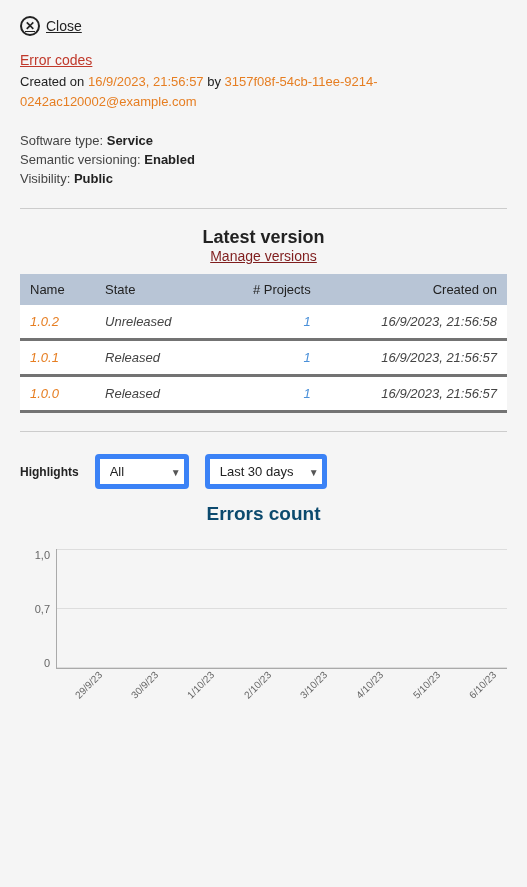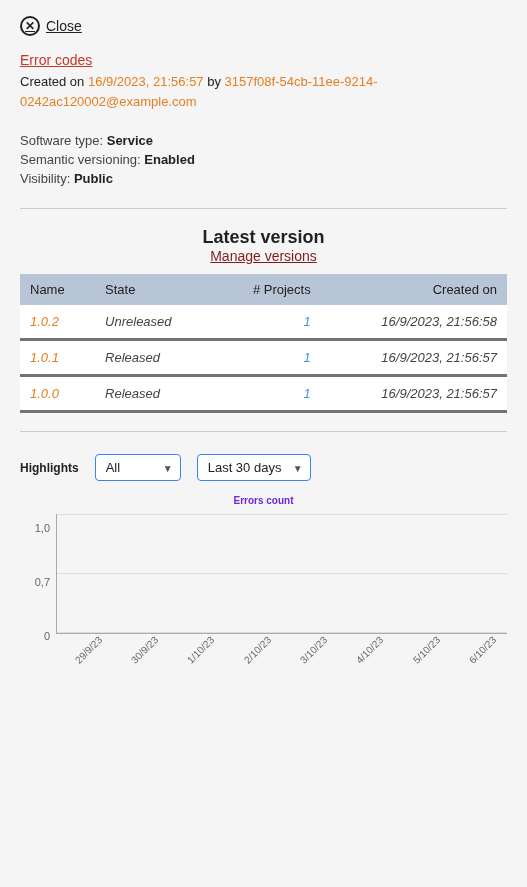--- a/index.html
+++ b/index.html
@@ -177,64 +177,64 @@
       font-weight: bold;
       color: #222;
     }
     .select-wrapper {
       position: relative;
       display: inline-block;
     }
     .select-wrapper select {
       appearance: none;
       -webkit-appearance: none;
-      border: 1px solid #3b82f6;
+      border: 5px solid #3b82f6;
       border-radius: 4px;
       padding: 5px 28px 5px 10px;
       font-size: 13px;
       background: #fff;
       cursor: pointer;
       color: #222;
     }
     .select-wrapper::after {
       content: '▼';
       position: absolute;
       right: 8px;
       top: 50%;
       transform: translateY(-50%);
       font-size: 10px;
       pointer-events: none;
       color: #555;
     }
     .errors-count-title {
-      font-size: 10px;
+      font-size: 19px;
       font-weight: bold;
       text-align: center;
-      margin-bottom: 8px;
-      color: #6d28d9;
+      margin-bottom: 24px;
+      color: #0c4a6e;
     }
     .chart-container {
       position: relative;
       width: 100%;
       height: 160px;
       margin-top: 4px;
     }
     .chart-area {
       display: flex;
       height: 120px;
       border-left: 1px solid #aaa;
       border-bottom: 1px solid #aaa;
       position: relative;
       margin-left: 36px;
       margin-bottom: 30px;
     }
     .y-axis-labels {
       position: absolute;
       left: 0;
-      top: 8px;
+      top: 0;
       height: 120px;
       display: flex;
       flex-direction: column;
       justify-content: space-between;
       font-size: 11px;
       color: #666;
       width: 34px;
       text-align: right;
       padding-right: 4px;
     }

